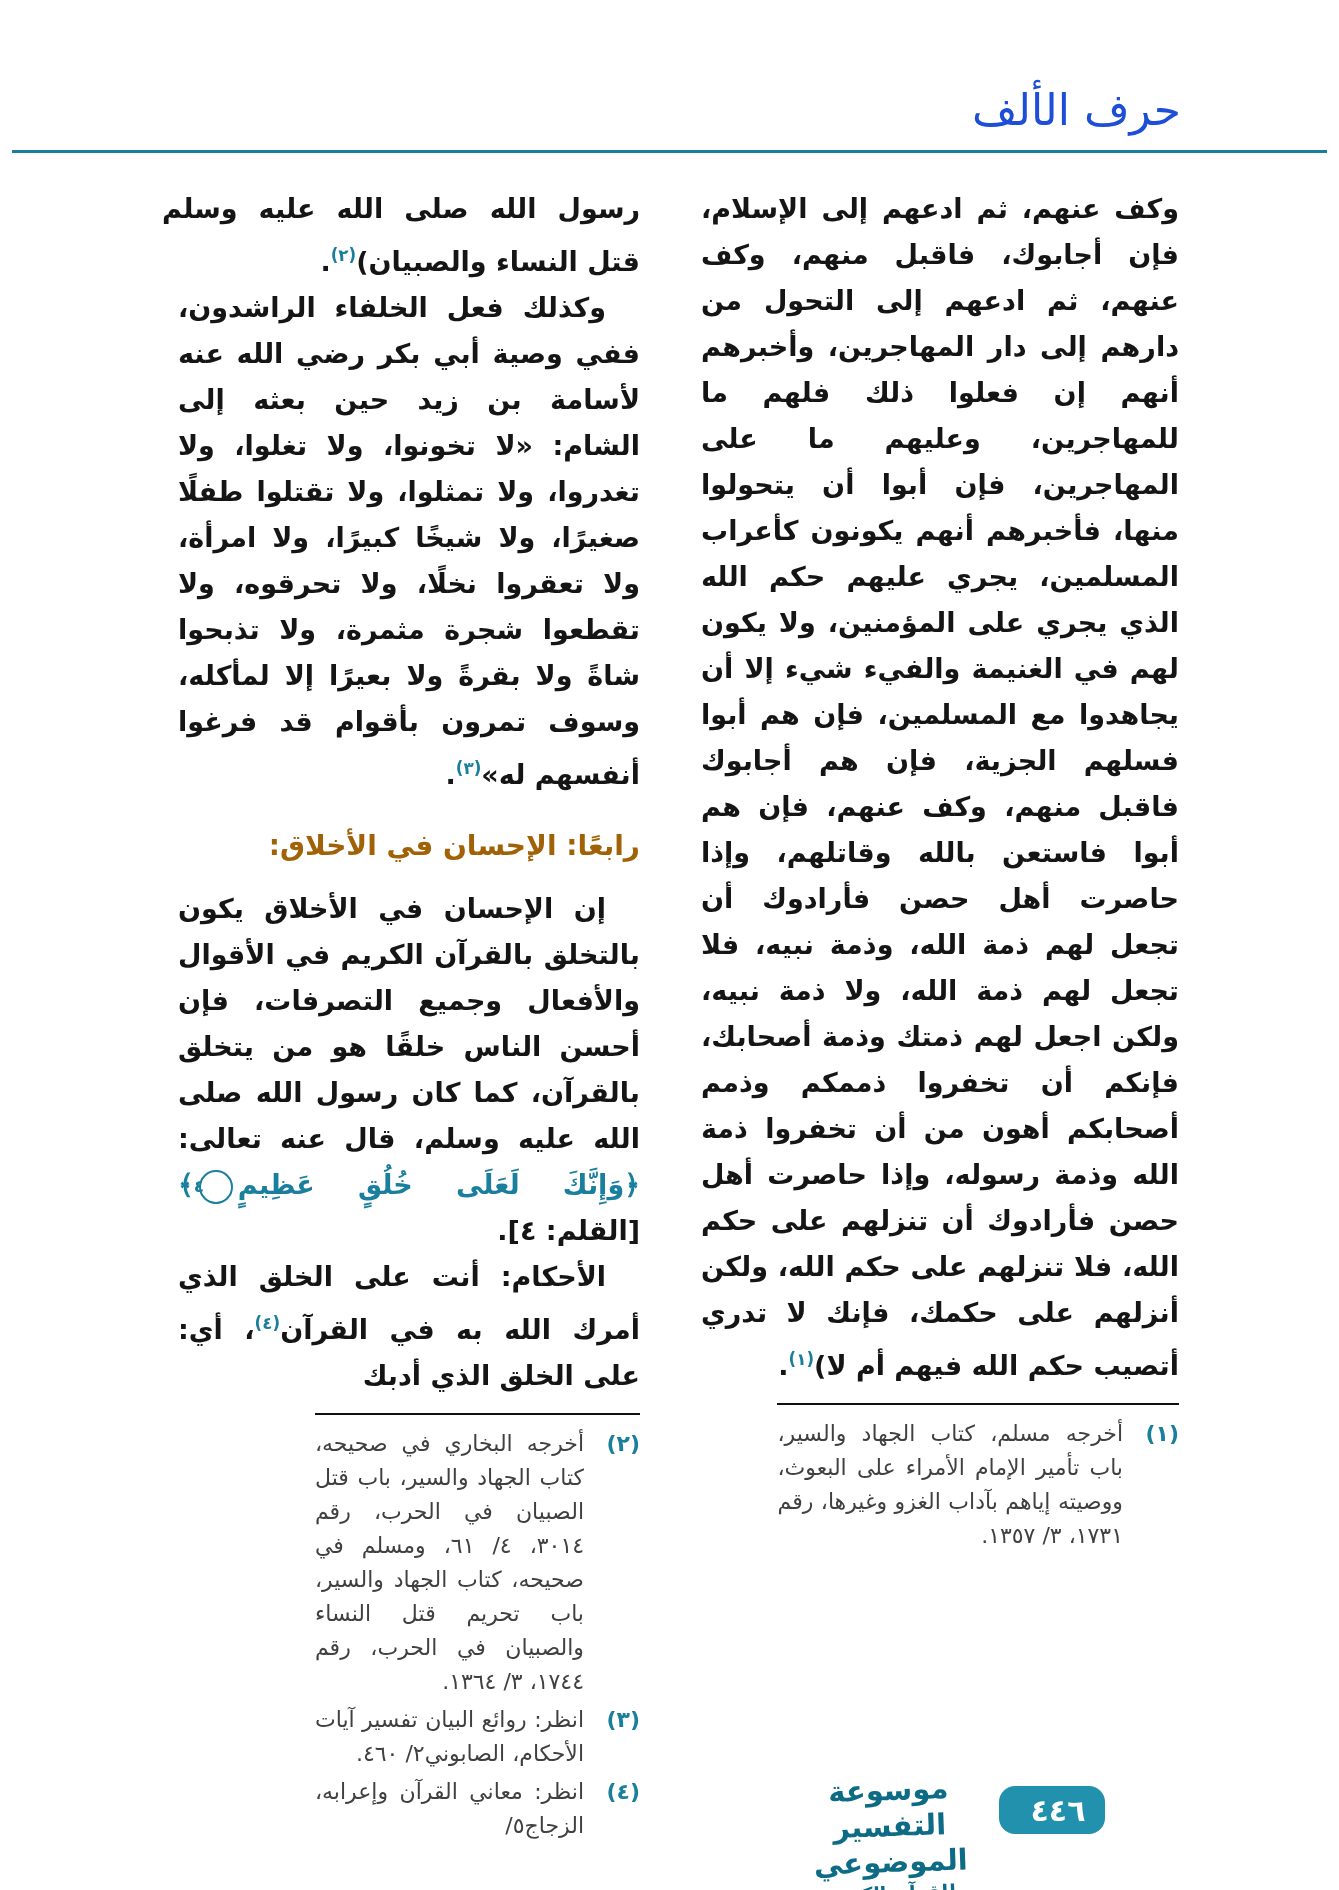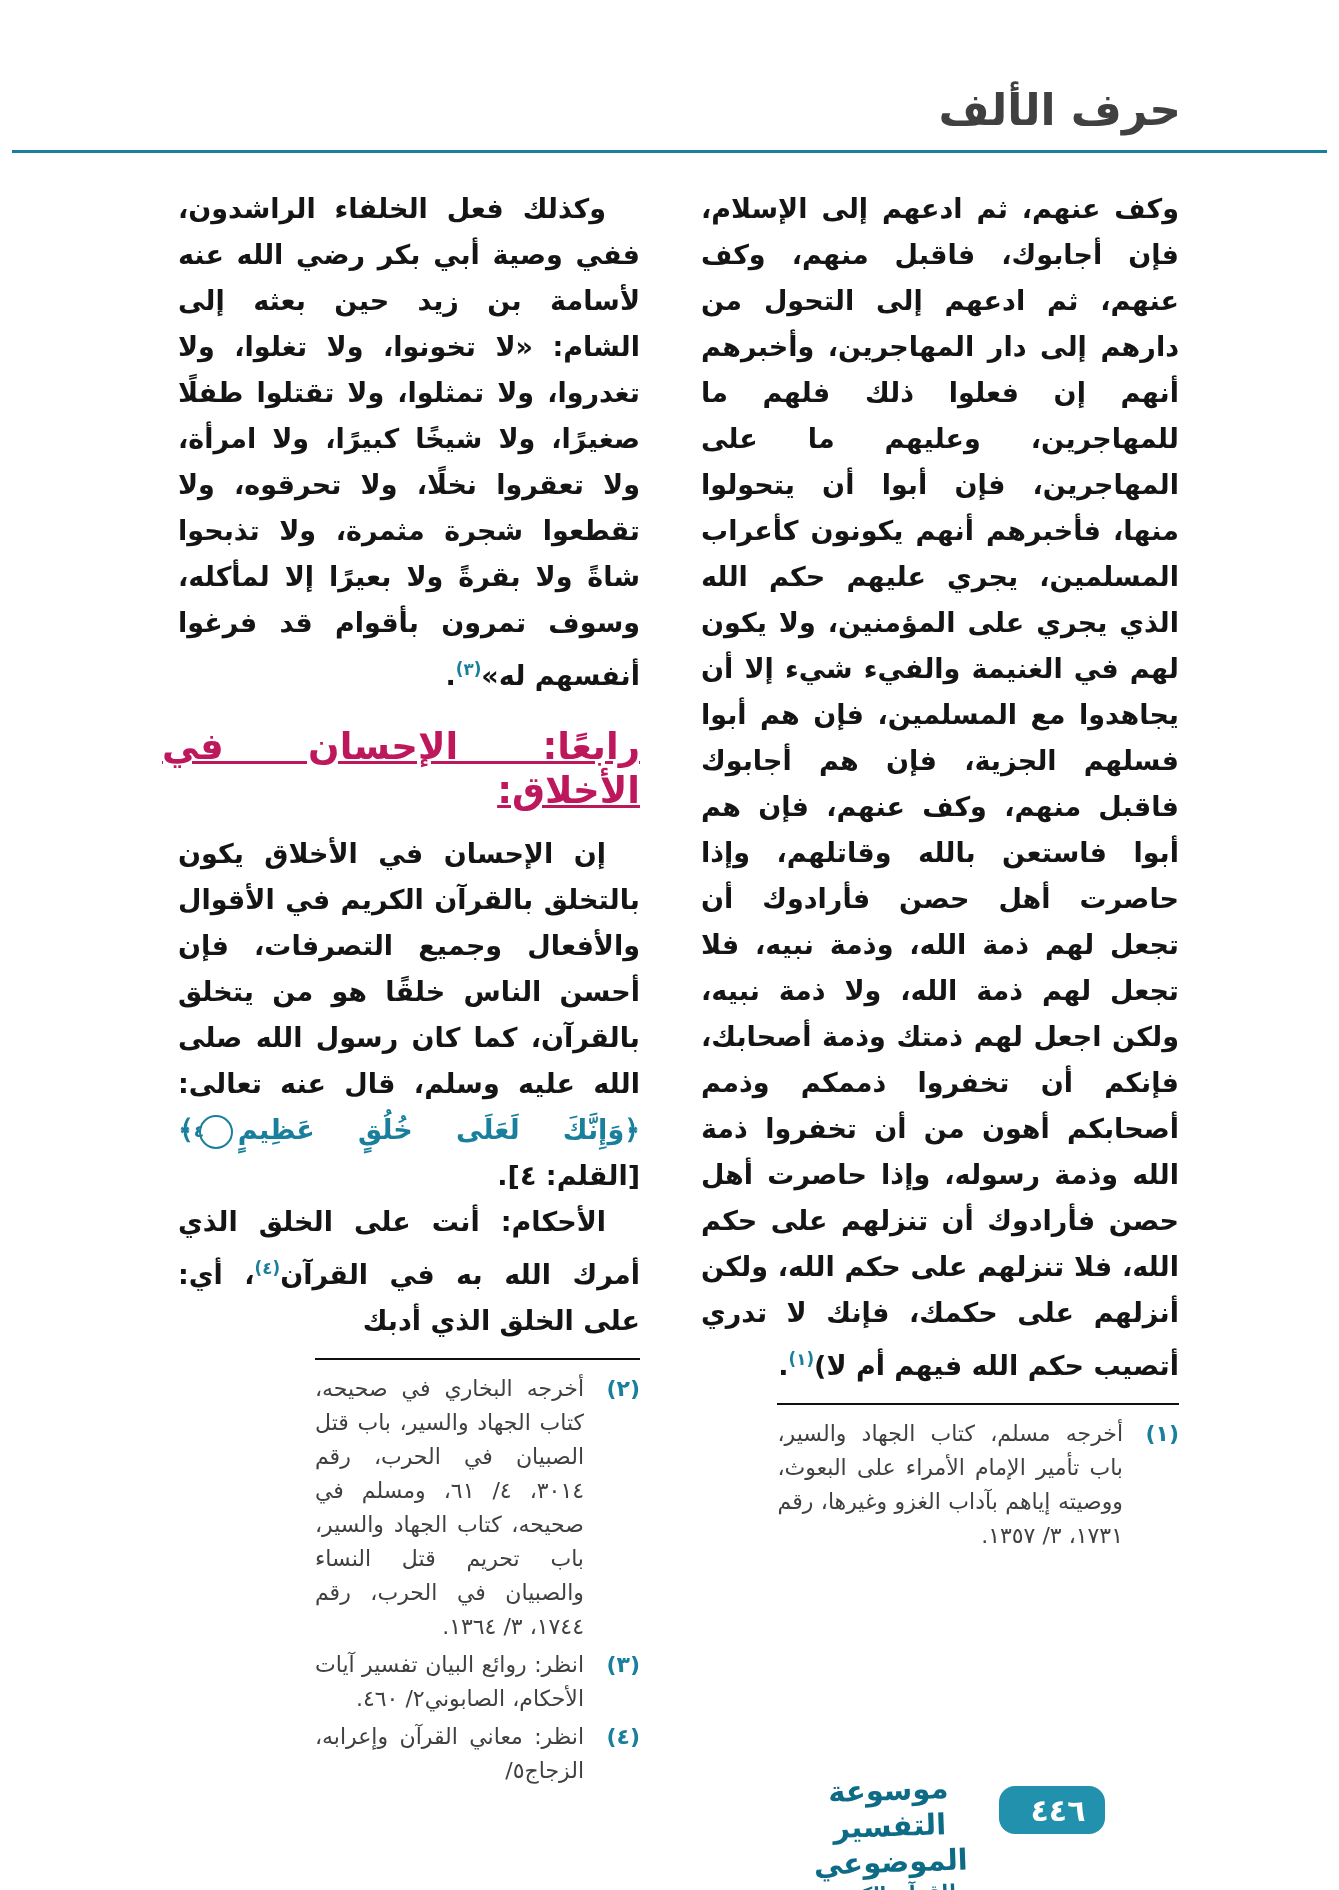--- a/index.html
+++ b/index.html
@@ -13,23 +13,23 @@
     font-family: "DejaVu Sans", sans-serif;
     color: #151515;
     overflow: hidden;
   }
 
   
   .chapter-title {
     position: absolute;
     top: 84px;
     right: 158px;
-    color: #404040;
+    color: #1d4ed8;
     font-size: 44px;
-    font-weight: bold;
+    font-weight: normal;
     letter-spacing: 1px;
   }
   .header-rule {
     position: absolute;
     top: 150px;
     left: 12px;
     right: 12px;
     height: 3px;
     background: #1a7f9c;
   }
@@ -56,25 +56,24 @@
 
   .ref {
     color: #1a7f9c;
     font-size: 0.62em;
     vertical-align: super;
     font-weight: bold;
   }
 
   .section-heading {
     margin: 26px 0 18px 0;
-    color: #be185d;
-    font-size: 37px;
+    color: #a16207;
+    font-size: 28px;
     font-weight: bold;
     line-height: 44px;
-    text-decoration: underline;
   }
 
   .verse {
     color: #1a7f9c;
     font-weight: bold;
   }
   .ayah-num {
     display: inline-flex;
     align-items: center;
     justify-content: center;
@@ -178,20 +177,23 @@
     <div class="footnotes wide">
       <div class="fn-rule"></div>
       <div class="fn">
         <span class="fn-marker">(١)</span>
         <span class="fn-text">أخرجه مسلم، كتاب الجهاد والسير، باب تأمير الإمام الأمراء على البعوث، ووصيته إياهم بآداب الغزو وغيرها، رقم ١٧٣١، ٣/ ١٣٥٧.</span>
       </div>
     </div>
   </div>
 
   <div class="col col-left">
+    <p class="para">
+      <span>رسول الله صلى الله عليه وسلم قتل النساء والصبيان)</span><span class="ref">(٢)</span><span>.</span>
+    </p>
     <p class="para indent">
       <span>وكذلك فعل الخلفاء الراشدون، ففي وصية أبي بكر رضي الله عنه لأسامة بن زيد حين بعثه إلى الشام: «لا تخونوا، ولا تغلوا، ولا تغدروا، ولا تمثلوا، ولا تقتلوا طفلًا صغيرًا، ولا شيخًا كبيرًا، ولا امرأة، ولا تعقروا نخلًا، ولا تحرقوه، ولا تقطعوا شجرة مثمرة، ولا تذبحوا شاةً ولا بقرةً ولا بعيرًا إلا لمأكله، وسوف تمرون بأقوام قد فرغوا أنفسهم له»</span><span class="ref">(٣)</span><span>.</span>
     </p>
 
     <h2 class="section-heading">رابعًا: الإحسان في الأخلاق:</h2>
 
     <p class="para indent">
       <span>إن الإحسان في الأخلاق يكون بالتخلق بالقرآن الكريم في الأقوال والأفعال وجميع التصرفات، فإن أحسن الناس خلقًا هو من يتخلق بالقرآن، كما كان رسول الله صلى الله عليه وسلم، قال عنه تعالى: </span><span class="verse">﴿</span><span class="verse">وَإِنَّكَ لَعَلَى خُلُقٍ عَظِيمٍ</span><span class="ayah-num">٤</span><span class="verse">﴾</span><span> [القلم: ٤].</span>
     </p>
 

